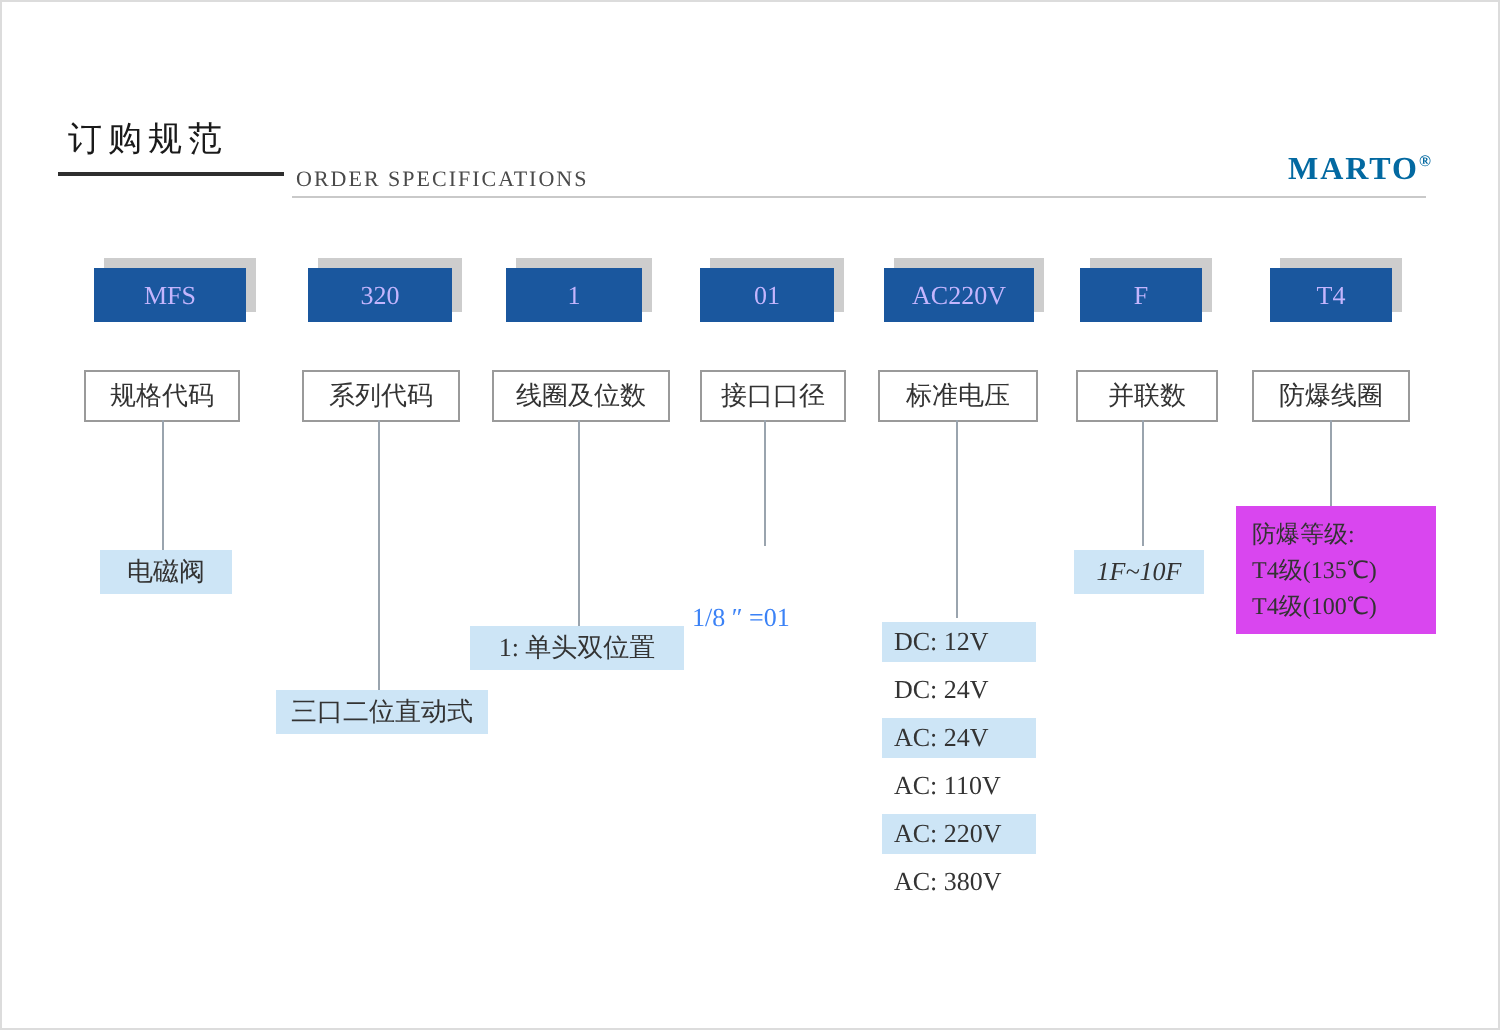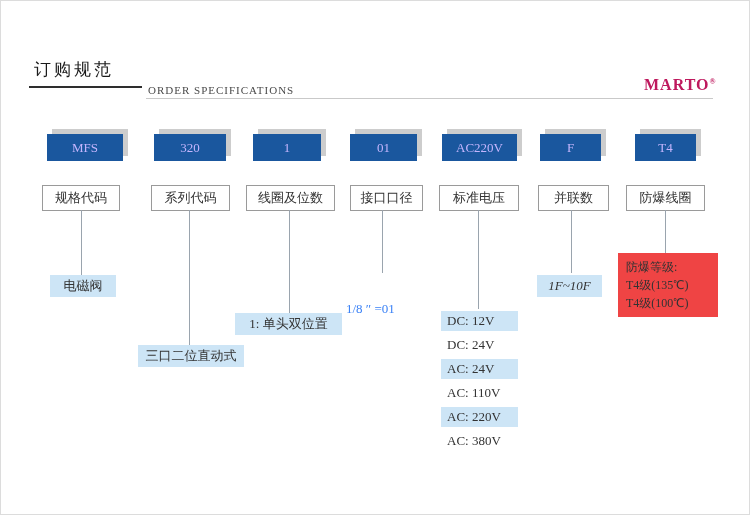--- a/index.html
+++ b/index.html
@@ -13,21 +13,21 @@
     color:#333;
     overflow:hidden;
     padding-left:32px;
   }
   .abs{position:absolute;}
   
   .title-zh{font-size:17px;letter-spacing:3px;color:#1a1a1a;}
   .title-underline{background:#2e2e2e;height:2px;}
   .title-en{font-size:11px;letter-spacing:1px;color:#4a4a4a;}
   .light-rule{background:#c9c9c9;height:1px;}
-  .brand{font-size:16px;font-weight:bold;color:#be185d;letter-spacing:1px;}
+  .brand{font-size:16px;font-weight:bold;color:#0369a1;letter-spacing:1px;}
   .brand sup{font-size:8px;}
   
   .code-box{
     height:27px;line-height:27px;text-align:center;
     background:#1a579e;color:#c4b5fd;font-size:13px;
     box-shadow:5px -5px 0 #cdcdcd;
   }
   
   .label-box{
     height:24px;line-height:24px;text-align:center;
@@ -46,21 +46,21 @@
     height:22px;line-height:22px;text-align:center;
     font-size:13px;color:#333;
   }
   .plain-note{font-size:13px;color:#3b82f6;}
   .volt{
     height:20px;line-height:20px;font-size:13px;color:#333;
     padding-left:6px;box-sizing:border-box;text-align:left;
   }
   .volt.hl-row{background:#cde5f6;}
   .exp-box{
-    background:#ef4444;font-size:12px;color:#333;
+    background:#d946ef;font-size:12px;color:#333;
     padding:5px 8px;line-height:18px;box-sizing:border-box;
   }
 </style>
 </head>
 <body>
 
 <div id="page">
 
   <div class="abs title-zh" style="left:33px;top:57px;">订购规范</div>
   <div class="abs title-underline" style="left:28px;top:85px;width:113px;"></div>

